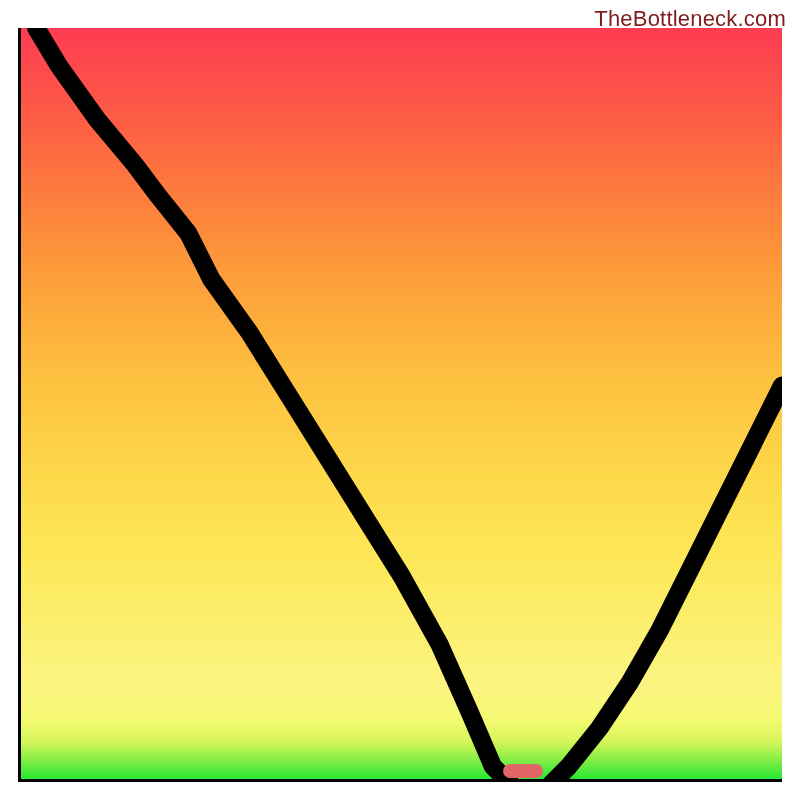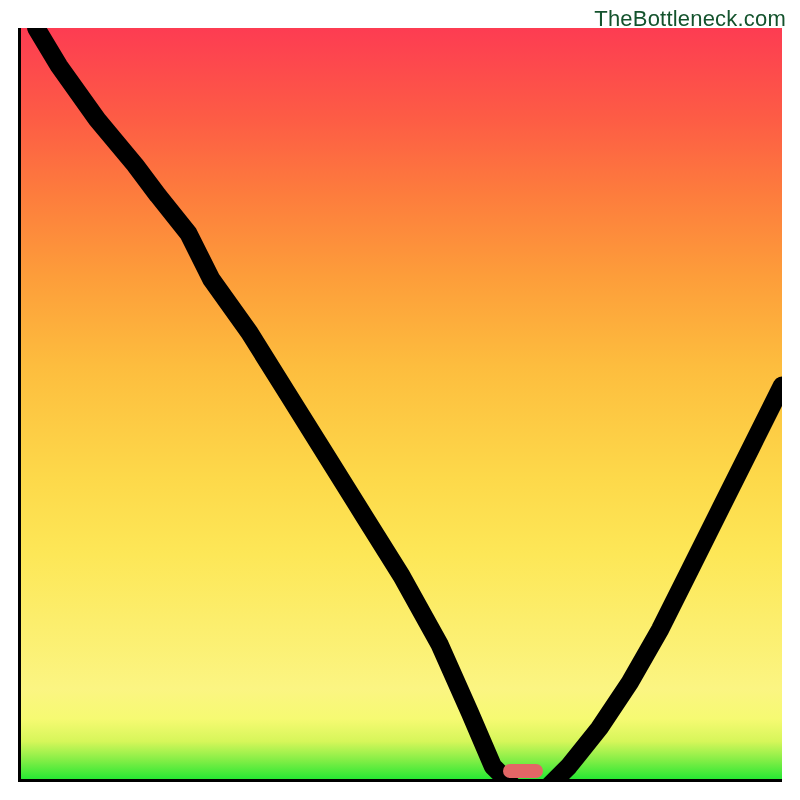--- a/index.html
+++ b/index.html
@@ -14,21 +14,21 @@
   .chart-container {
     position: relative;
     width: 800px;
     height: 800px;
     box-sizing: border-box;
   }
   .watermark {
     position: absolute;
     top: 6px;
     right: 14px;
-    color: #14532d;
+    color: #7f1d1d;
     font-size: 22px;
     font-weight: 500;
     letter-spacing: 0.2px;
     z-index: 5;
     user-select: none;
   }
   .plot-area {
     position: absolute;
     left: 18px;
     top: 28px;

